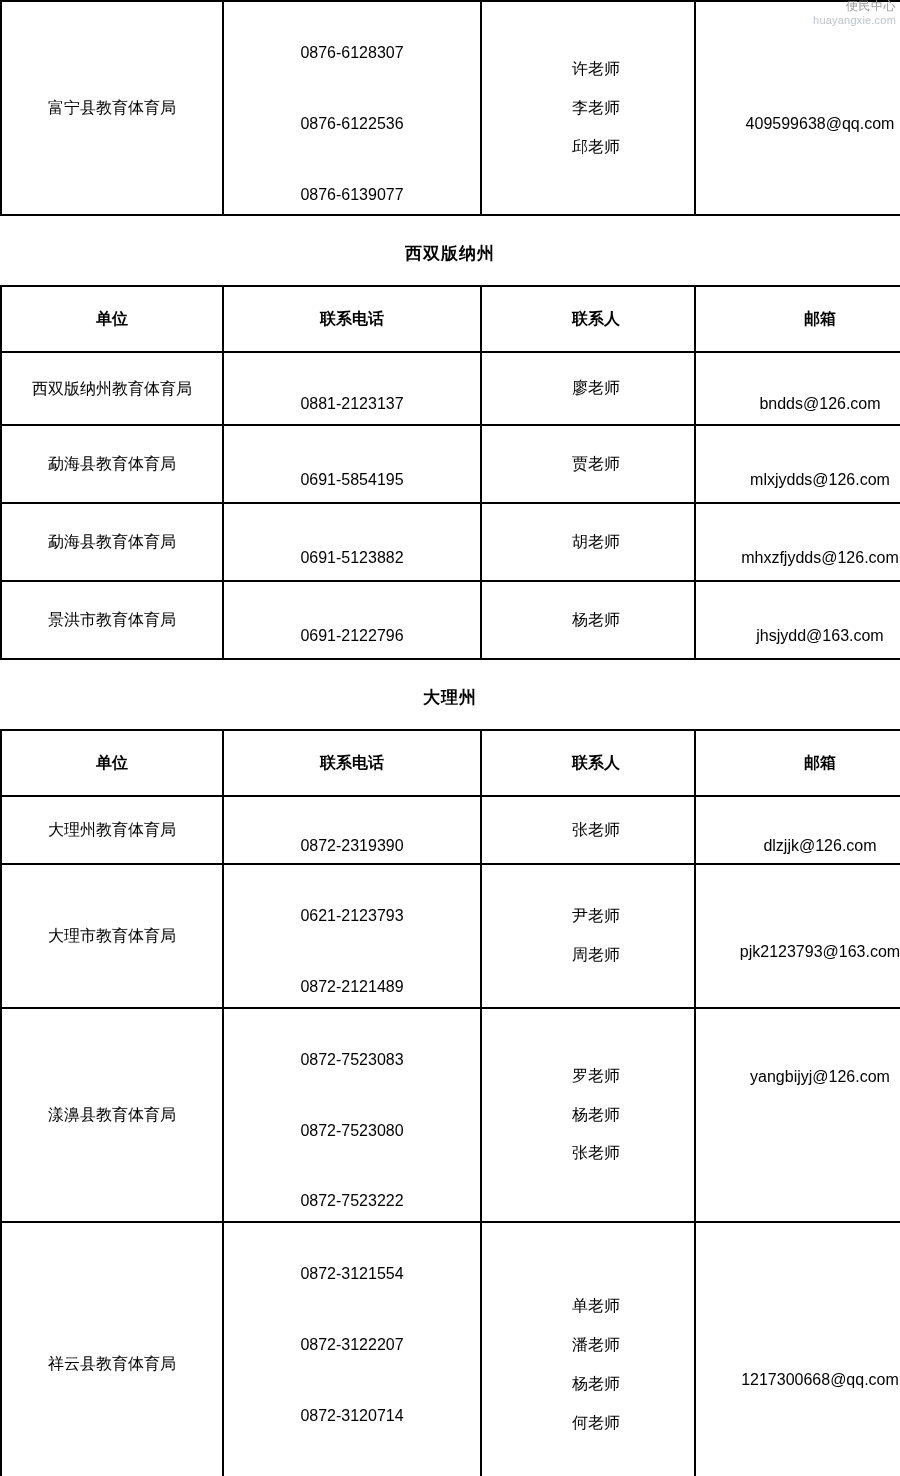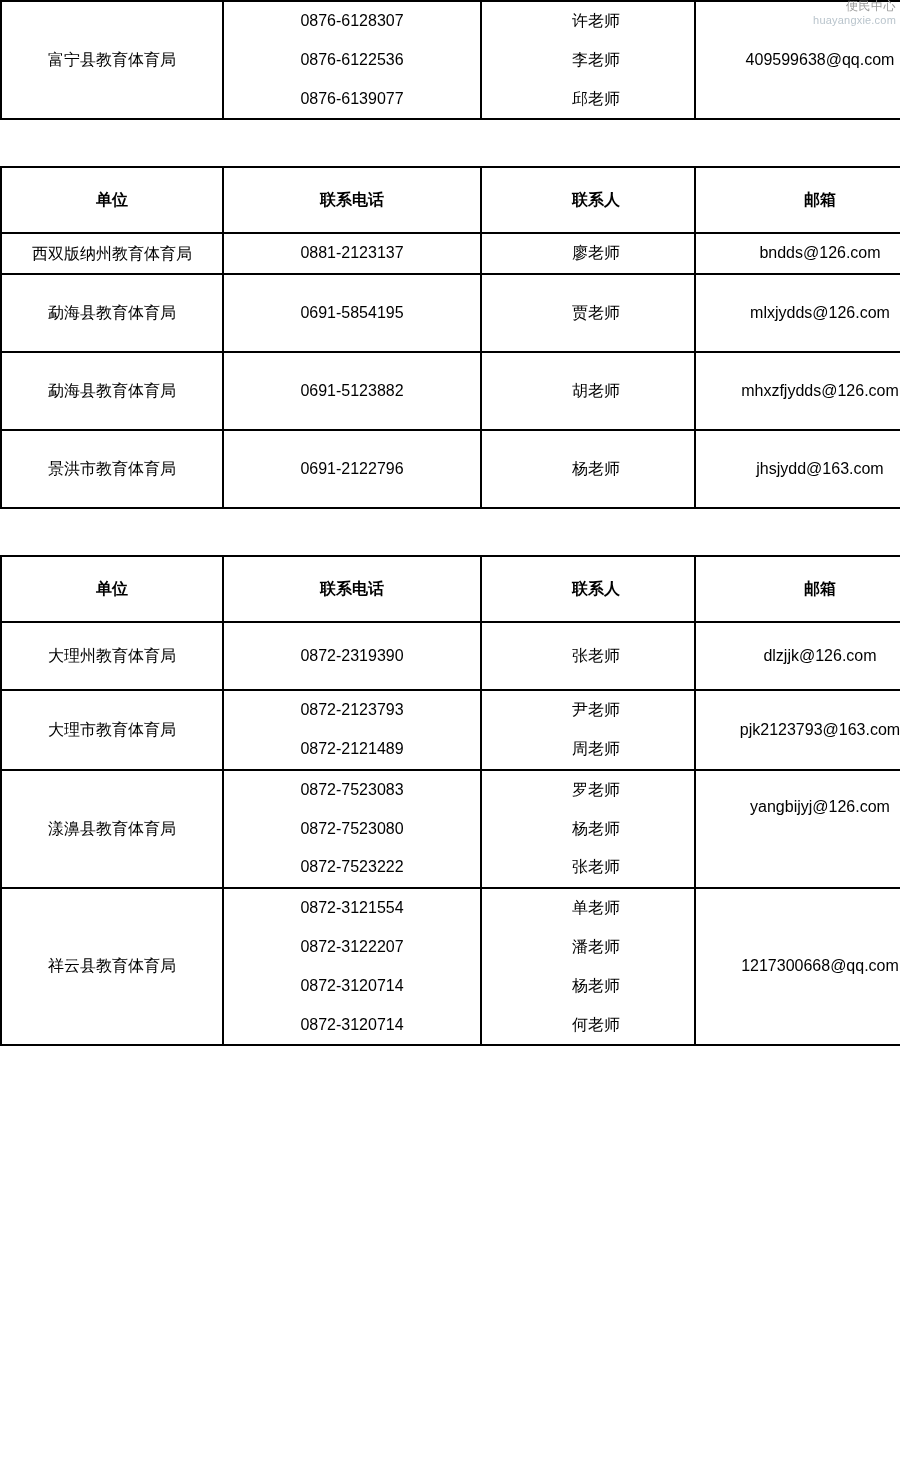--- a/index.html
+++ b/index.html
@@ -80,20 +80,21 @@
     letter-spacing: 1px;
   }
   .gap-before-title {
     height: 26px;
   }
   .gap-after-title {
     height: 20px;
   }
   .nowrap {
     white-space: nowrap;
+    margin-top: 32px;
   }
   .unit-wrap {
     line-height: 1.75;
   }
 </style>
 </head>
 <body>
 
 <div class="page">
 
@@ -123,20 +124,21 @@
       <td class="mail">
         <div class="cellstack">
           <div class="nowrap">409599638@qq.com</div>
         </div>
       </td>
     </tr>
   </tbody>
     </table>
 
   <div class="gap-before-title"></div>
+  <div class="section-title">西双版纳州</div>
   <div class="gap-after-title"></div>
 
   <table class="tbl">
     <tbody>
         <tr>
       <td class="unit hdr">单位</td>
       <td class="phone hdr">联系电话</td>
       <td class="person hdr">联系人</td>
       <td class="mail hdr">邮箱</td>
     </tr>
@@ -193,20 +195,21 @@
         <div>杨老师</div>
       </td>
       <td class="mail">
         <div class="nowrap">jhsjydd@163.com</div>
       </td>
     </tr>
   </tbody>
     </table>
 
   <div class="gap-before-title"></div>
+  <div class="section-title">大理州</div>
   <div class="gap-after-title"></div>
 
   <table class="tbl">
     <tbody>
         <tr>
       <td class="unit hdr">单位</td>
       <td class="phone hdr">联系电话</td>
       <td class="person hdr">联系人</td>
       <td class="mail hdr">邮箱</td>
     </tr>
@@ -219,21 +222,21 @@
         <div>张老师</div>
       </td>
       <td class="mail">
         <div class="nowrap">dlzjjk@126.com</div>
       </td>
     </tr>
     <tr>
       <td class="unit">大理市教育体育局</td>
       <td class="phone">
         <div class="cellstack">
-          <div class="nowrap">0872-2123793</div>
+          <div class="nowrap">0621-2123793</div>
           <div class="nowrap">0872-2121489</div>
         </div>
       </td>
       <td class="person">
         <div class="cellstack">
           <div>尹老师</div>
           <div>周老师</div>
         </div>
       </td>
       <td class="mail">

